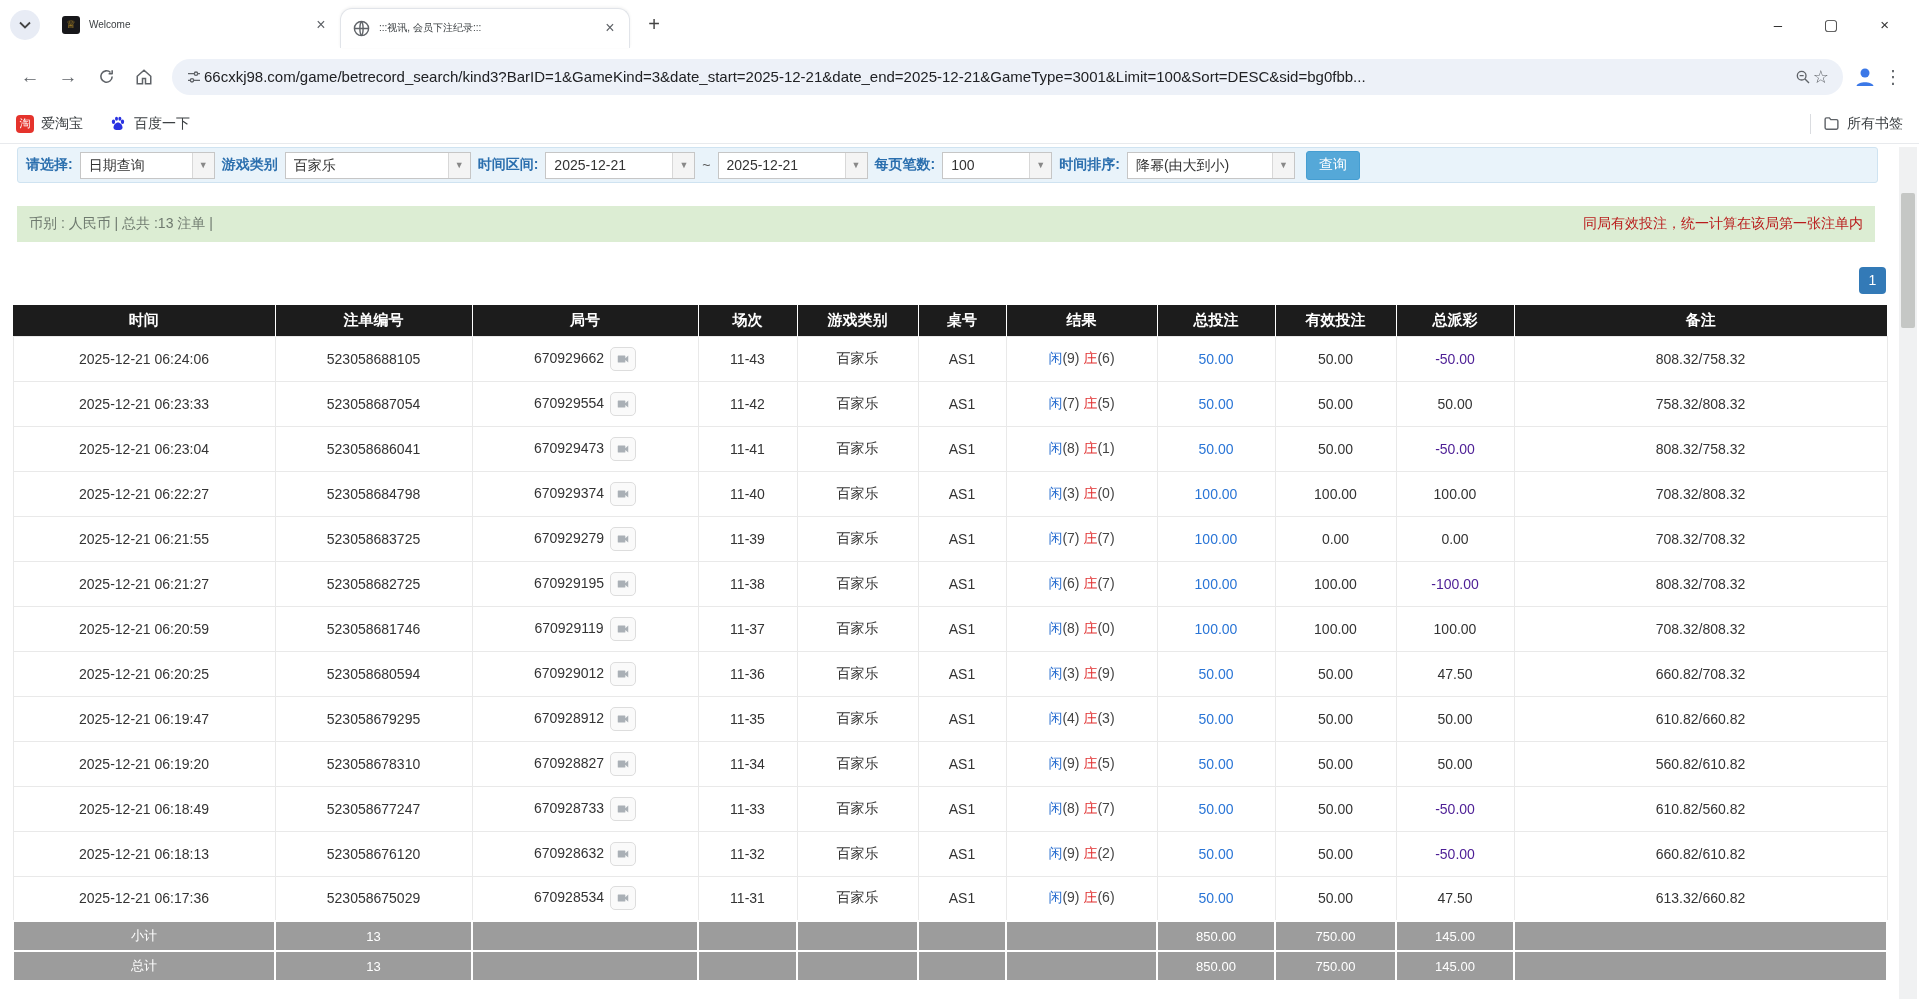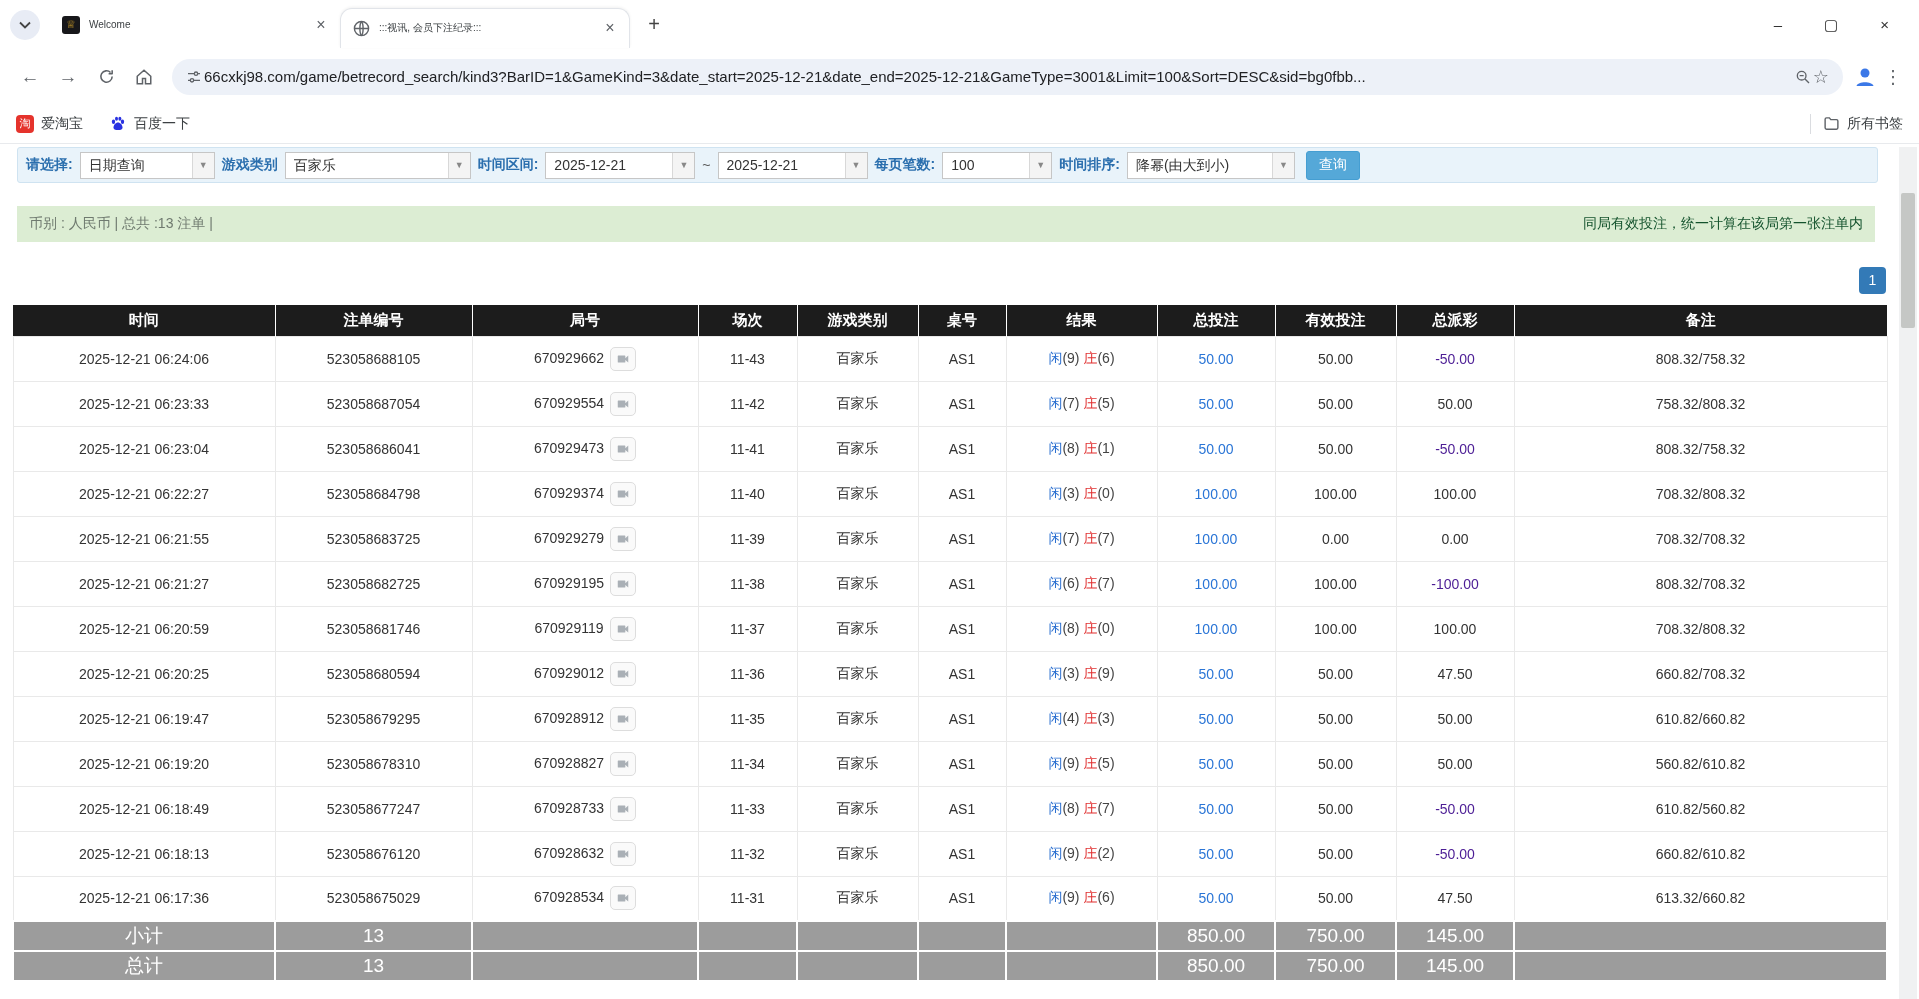--- a/index.html
+++ b/index.html
@@ -51,42 +51,42 @@
   .combo .arw { width:22px; border-left:1px solid #d8d8d8; background:#f4f4f4; display:flex;
     align-items:center; justify-content:center; color:#888; font-size:9px; }
   .w1{width:135px}.w2{width:186px}.w3{width:150px}.w4{width:110px}.w5{width:168px}
   .tilde { font-size:14px; color:#555; }
   .searchbtn { width:54px; height:29px; background:#55a8d8; border:1px solid #459ed2; border-radius:3px;
     color:#fff; font-size:14px; cursor:pointer; margin-left:4px; }
 
   .greenbar { margin:23px 0 0 17px; width:1858px; height:36px; background:#dcedd3; display:flex;
     align-items:center; justify-content:space-between; padding:16px 12px; font-size:14px; }
   .greenbar .left { color:#6f7a6f; }
-  .greenbar .right { color:#14532d;font-family:Liberation Serif, serif; }
+  .greenbar .right { color:#b91c1c;font-family:Liberation Serif, serif; }
 
   .pager { width:1874px; margin:25px 0 0 12px; height:28px; text-align:right; }
   .pagebtn { display:inline-block; width:27px; height:27px; line-height:27px; text-align:center;
     background:#337ab7; color:#fff; font-size:14px; border-radius:4px; cursor:pointer; }
 
   table.bets { margin:10px 0 0 12px; width:1874px; border-collapse:collapse; table-layout:fixed; }
   .bets th { background:#1c1c1c; color:#fff; height:31px; font-size:15px; font-weight:bold;
     border-right:1px solid #fff; }
   .bets th:last-child { border-right:none; }
   .bets td { height:45px; text-align:center; font-size:14px; color:#333;
     border:1px solid #e9e9e9; background:#fff; }
   .bets .blue { color:#2a75d6; }
   .bets .red { color:#4c1d95; }
   .res i { font-style:normal; color:#444; }
   .res b { font-weight:normal; }
   .res-p b { color:#2b6fd0; }
   .res-b b { color:#e03131; }
   .camera-btn { display:inline-flex; width:26px; height:24px; border:1px solid #ddd; border-radius:5px;
     background:#fafafa; align-items:center; justify-content:center; vertical-align:middle;
     margin-left:6px; cursor:pointer; }
-  .bets tr.foot td { background:#9c9c9c; color:#fff; height:30px; font-size:19px; border:2px solid #fff; }
+  .bets tr.foot td { background:#9c9c9c; color:#fff; height:30px; font-size:13px; border:2px solid #fff; }
 
   .vscroll { position:absolute; top:0; right:2px; width:18px; height:855px; background:#f0f1f2; }
   .vscroll .thumb { position:absolute; top:46px; left:2px; width:14px; height:135px; background:#c5c7c5; border-radius:2px; }
 </style>
 </head>
 <body>
 
 <div class="tabstrip">
   <button class="tab-search">
     <svg width="12" height="8" viewBox="0 0 12 8">

